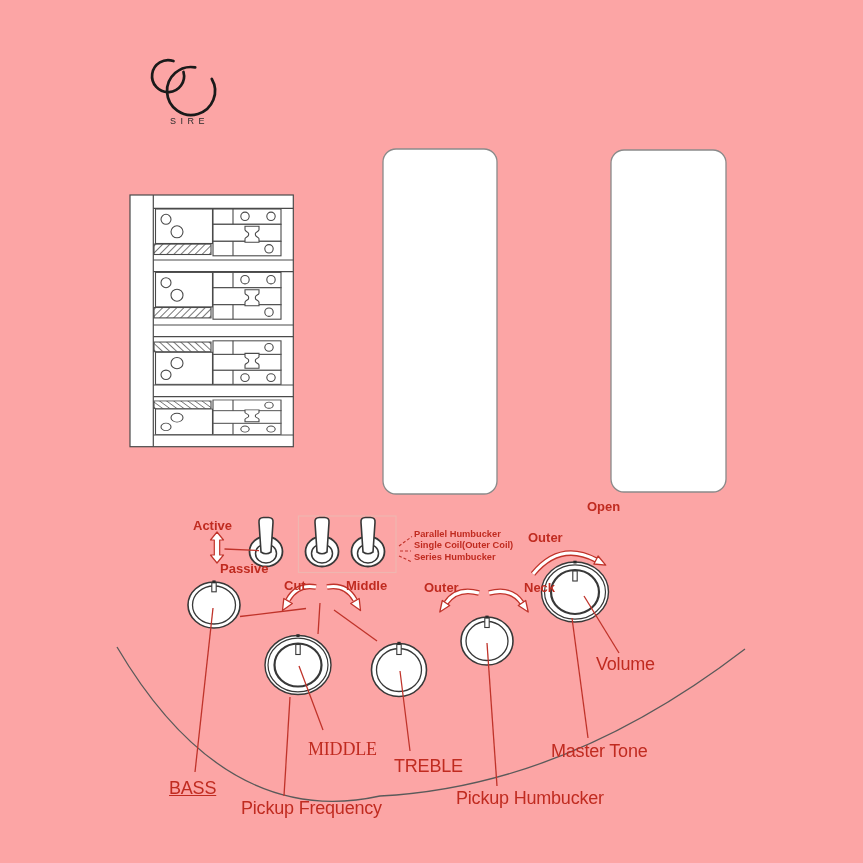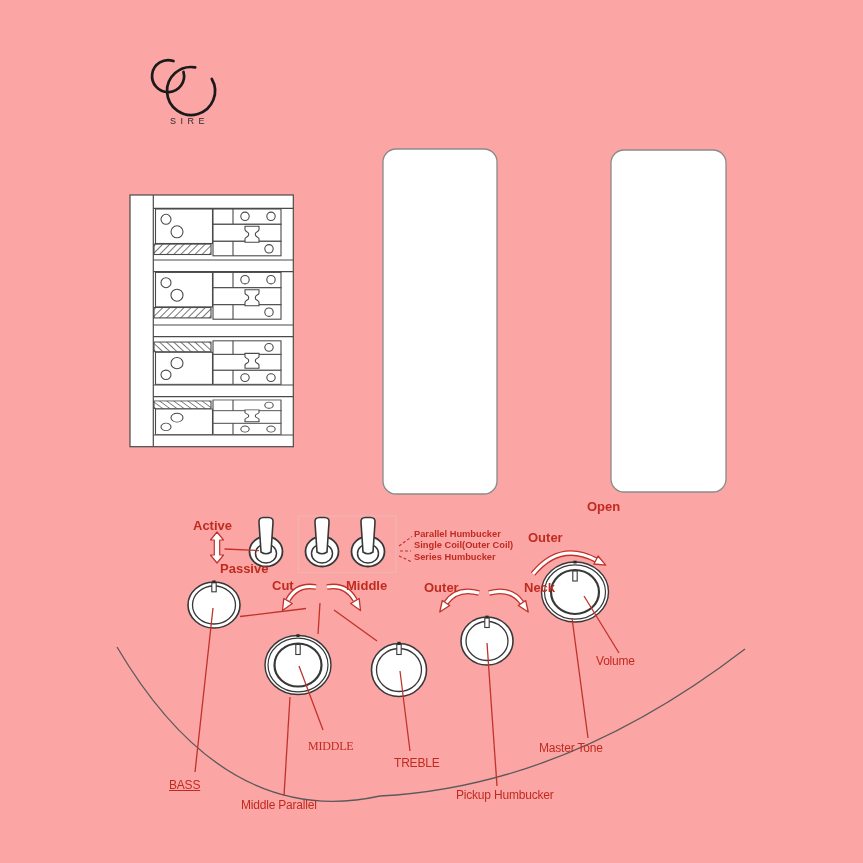--- a/index.html
+++ b/index.html
@@ -1,21 +1,21 @@
 <!DOCTYPE html>
 <html><head>
 <meta charset="utf-8">
 <style>
   html,body{margin:0;padding:0;background:#fff;}
   #canvas{position:relative;width:863px;height:863px;background:#fca5a5;overflow:hidden;
           font-family:"Liberation Sans", sans-serif;}
   svg.art{position:absolute;left:0;top:0;}
   .lbl{position:absolute;white-space:nowrap;color:#c02b20;line-height:1.05;}
   .lbl.small{font-size:13px;font-weight:bold;text-align:right;}
-  .lbl.big{font-size:12px;font-weight:500;letter-spacing:-0.2px;}
+  .lbl.big{font-size:18px;font-weight:500;letter-spacing:-0.2px;}
   .lbl.tiny{font-size:9.3px;font-weight:bold;line-height:11.4px;}
   .lbl.brand{color:#2b2b2b;font-size:9px;letter-spacing:4.5px;font-weight:500;}
 </style>
 </head>
 <body>
 
 <div id="canvas">
 
 <svg class="art" width="863" height="863" viewBox="0 0 863 863">
   <defs>
@@ -172,28 +172,28 @@
 
 <div class="lbl small" style="left:193px;top:519px;">Active</div>
 <div class="lbl small" style="left:192px;top:562px;margin-left:28px;">Passive</div>
 
 <div class="lbl tiny" style="left:414px;top:529px;">
   <div>Parallel Humbucker</div>
   <div>Single Coil(Outer Coil)</div>
   <div>Series Humbucker</div>
 </div>
 
-<div class="lbl small" style="left:272px;top:579px;">Cut</div>
+<div class="lbl small" style="left:284px;top:579px;">Cut</div>
 <div class="lbl small" style="left:346px;top:579px;">Middle</div>
 <div class="lbl small" style="left:424px;top:581px;">Outer</div>
 <div class="lbl small" style="left:504px;top:581px;margin-left:20px;">Neck</div>
 <div class="lbl small" style="left:528px;top:531px;">Outer</div>
 <div class="lbl small" style="left:587px;top:500px;">Open</div>
 
 <div class="lbl big" style="left:596px;top:655px;">Volume</div>
-<div class="lbl big" style="left:539px;top:742px;">Master Tone</div>
+<div class="lbl big" style="left:551px;top:742px;">Master Tone</div>
 <div class="lbl big" style="left:308px;top:740px;font-family:Liberation Serif, serif;">MIDDLE</div>
 <div class="lbl big" style="left:386px;top:757px;margin-left:8px;">TREBLE</div>
 <div class="lbl big" style="left:169px;top:779px;text-decoration:underline;">BASS</div>
-<div class="lbl big" style="left:241px;top:799px;">Middle Parallel</div>
+<div class="lbl big" style="left:241px;top:799px;">Pickup Frequency</div>
 <div class="lbl big" style="left:456px;top:789px;">Pickup Humbucker</div>
 
 </div>
 
 </body></html>

